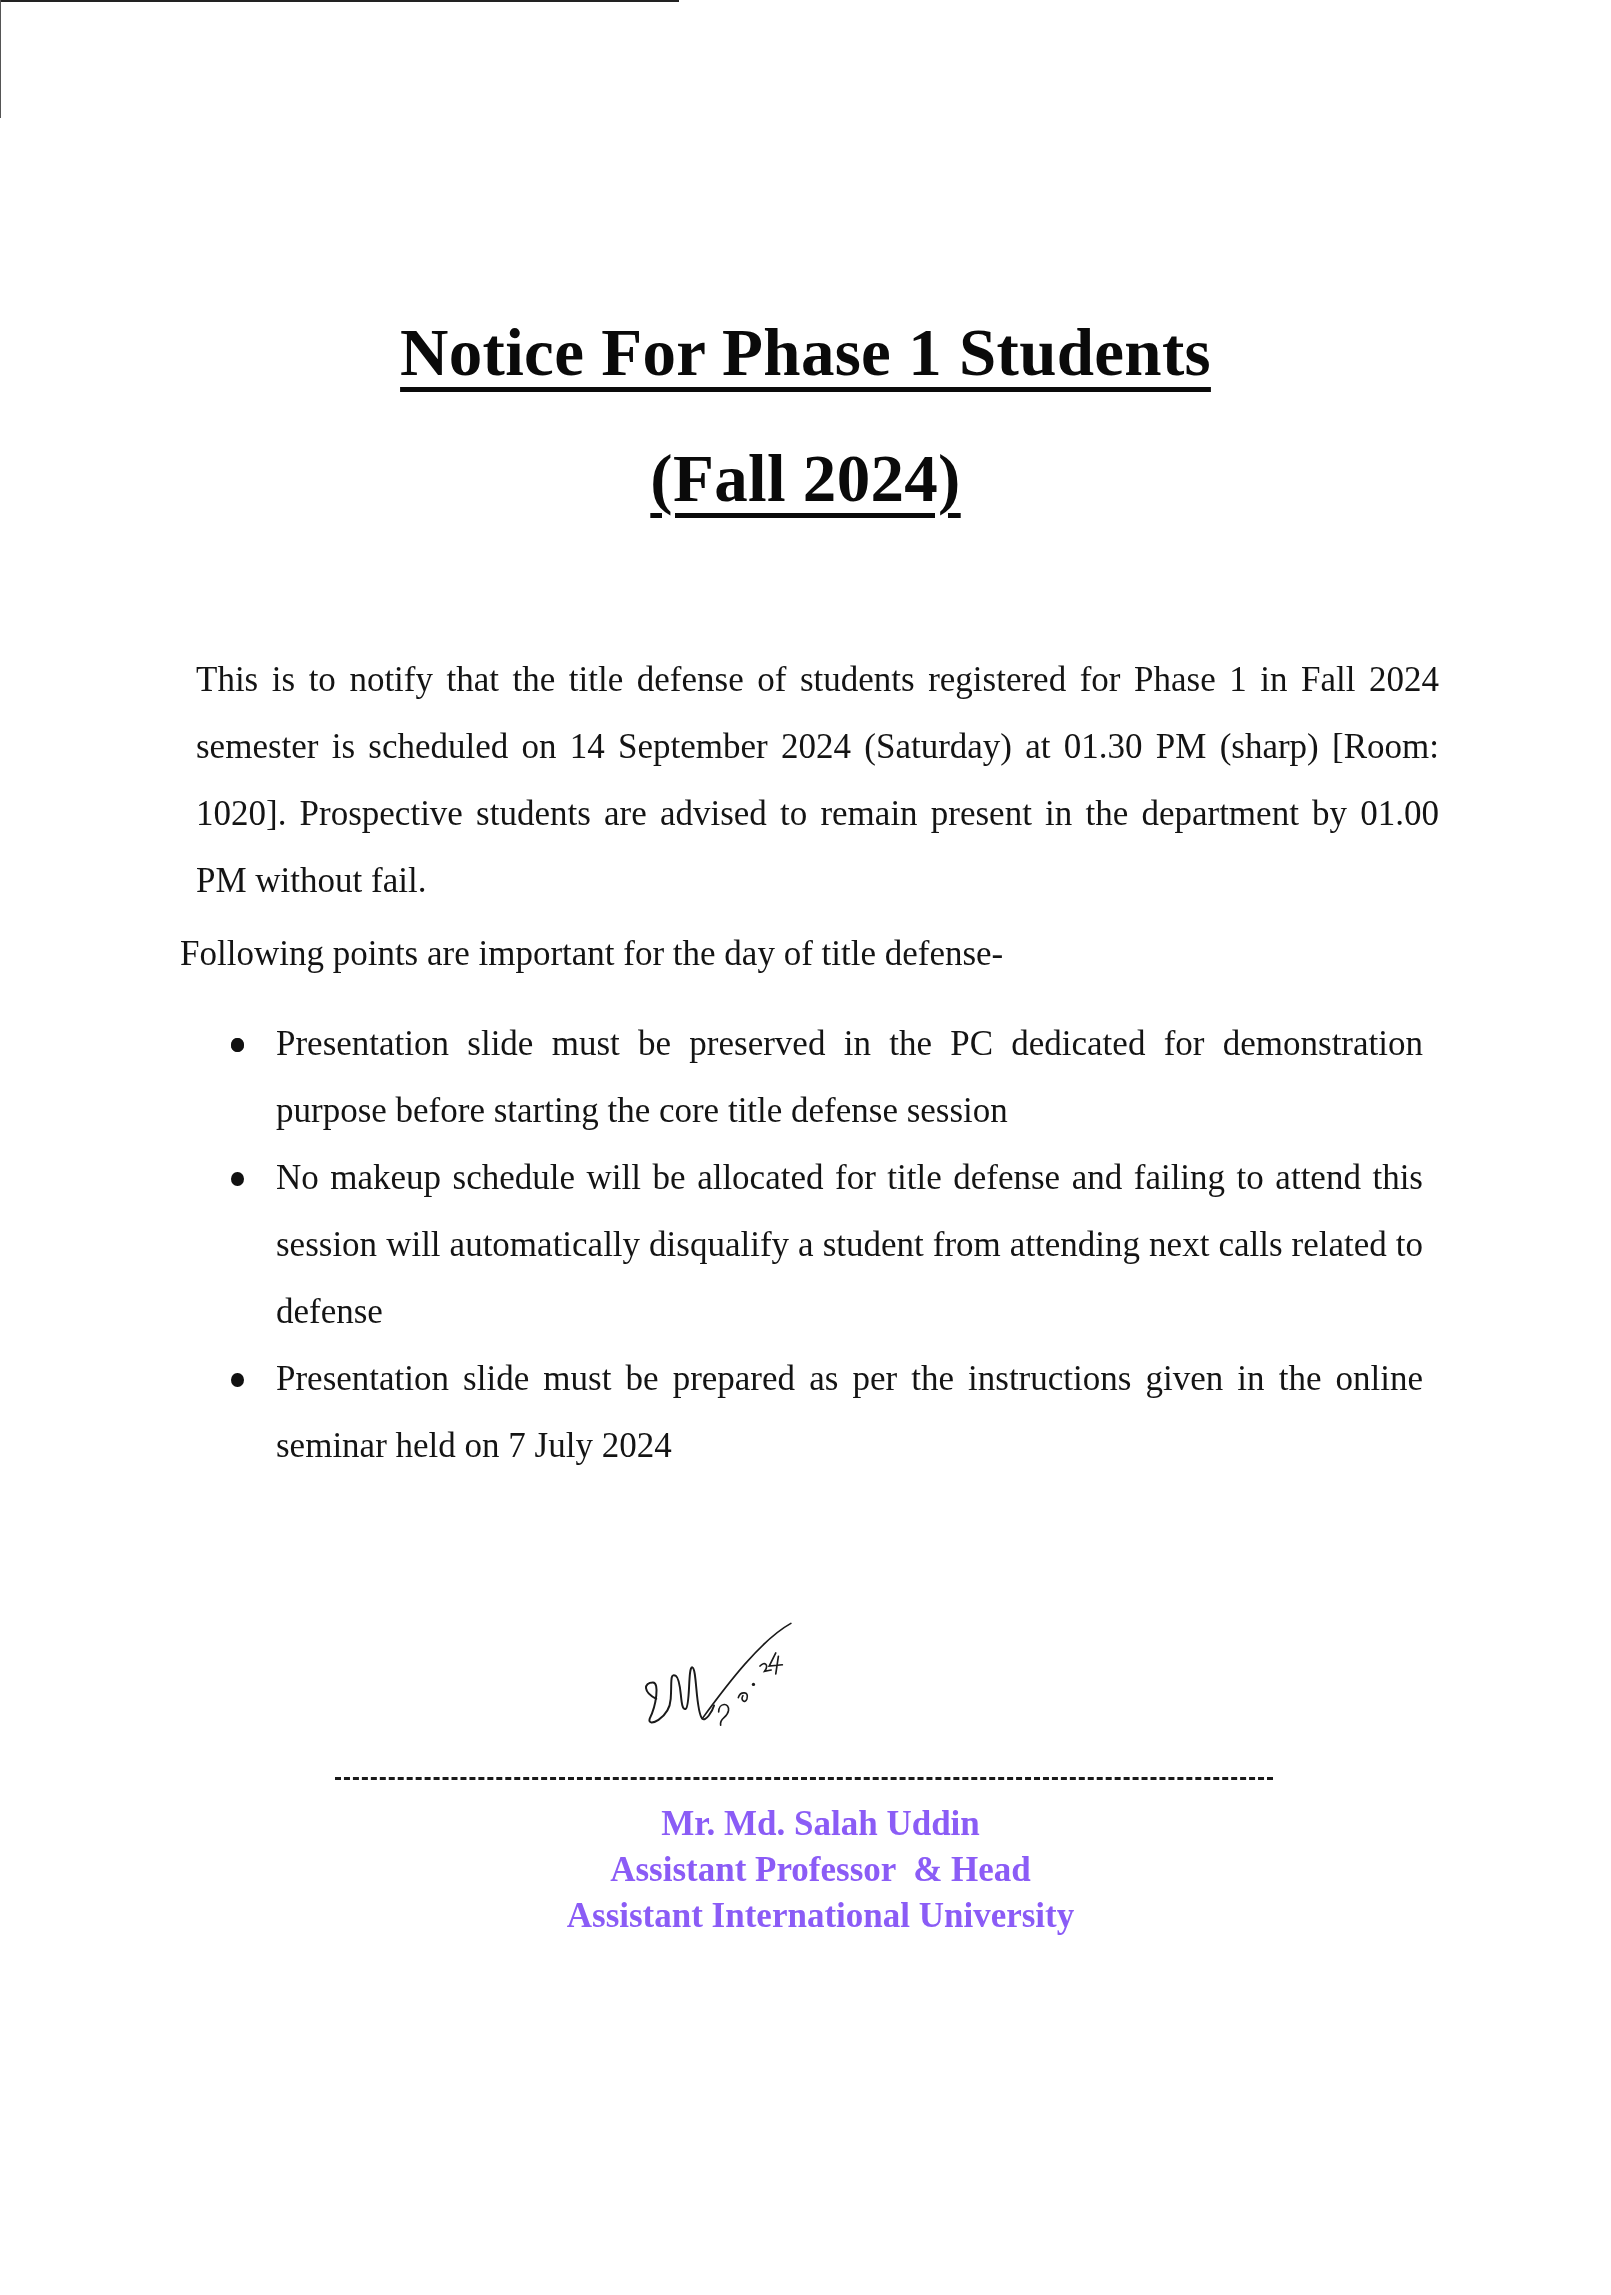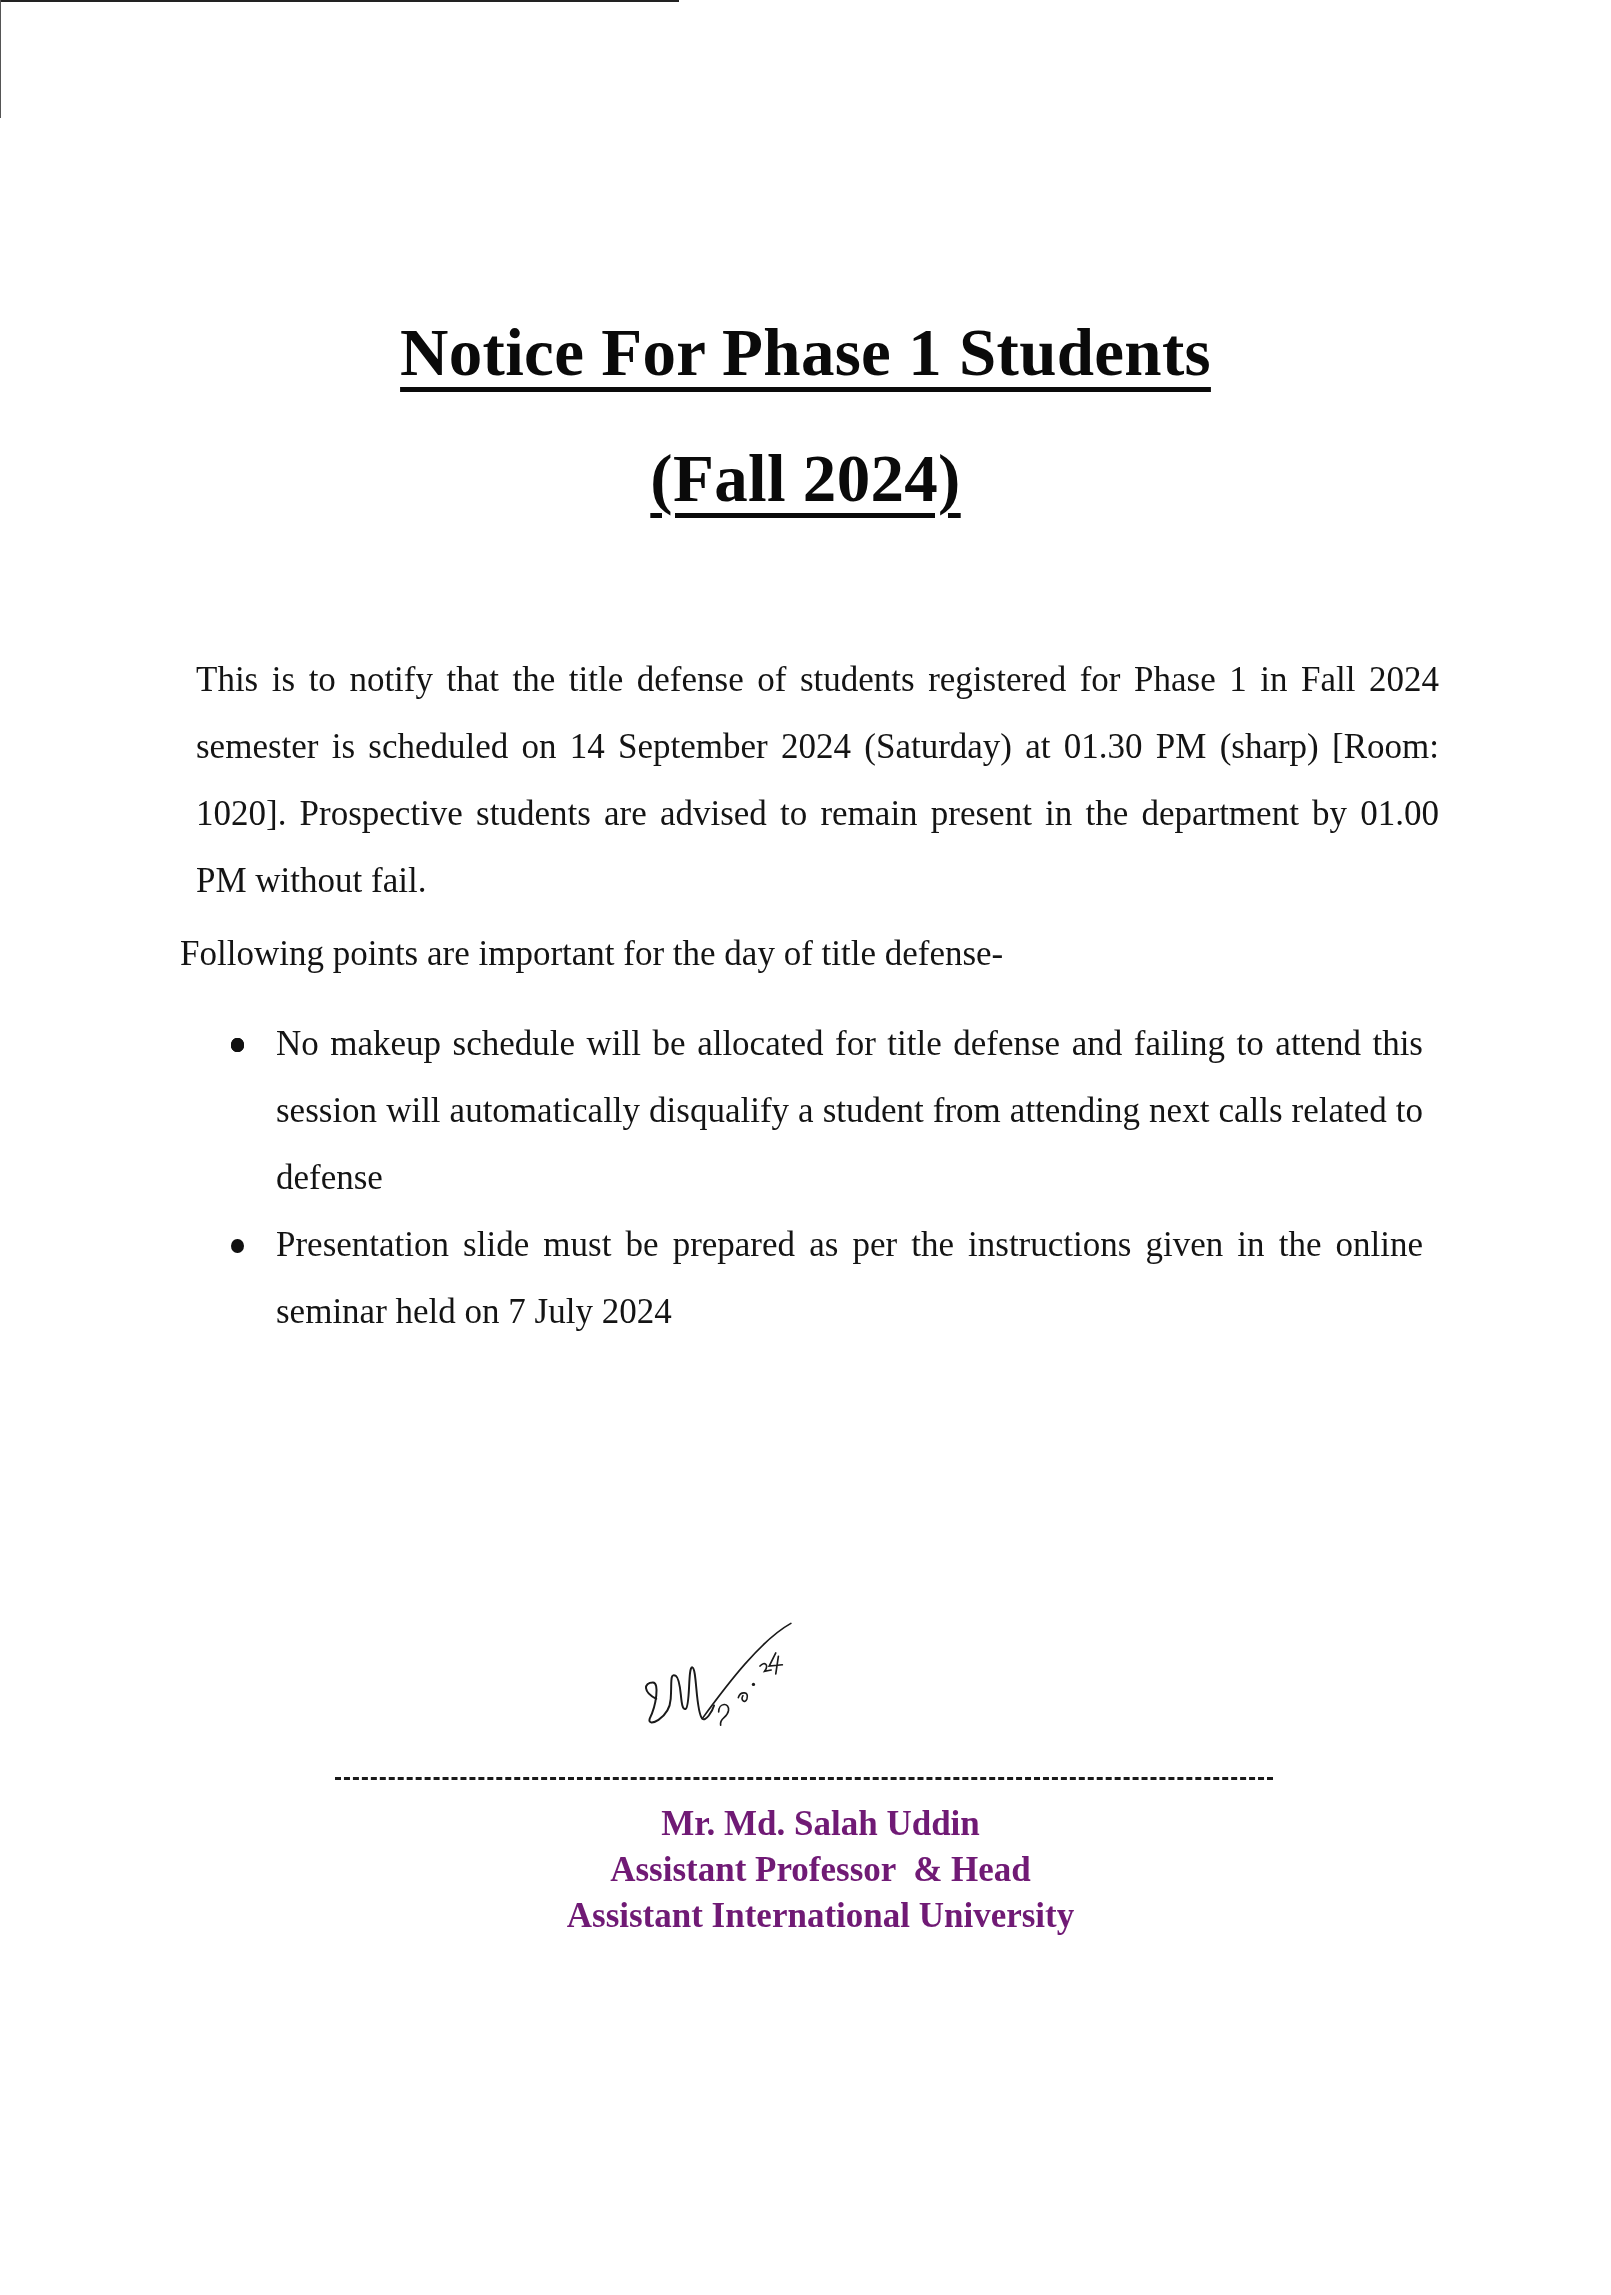--- a/index.html
+++ b/index.html
@@ -96,21 +96,21 @@
       border-top: 3.3px dashed #1a1a1a;
     }
     .sig-block {
       position: absolute;
       left: 0; right: 0;
       top: 1801px;
       text-align: center;
       font-weight: bold;
       font-size: 35px;
       line-height: 46px;
-      color: #701a75;
+      color: #8b5cf6;
       padding-left: 30px;
     }
     .sig-block div { white-space: pre; }
   </style>
 </head>
 <body>
 
 <div class="scan-edge-top"></div>
 <div class="scan-edge-left"></div>
 
@@ -119,20 +119,21 @@
 
 <p class="body-text para1" style="margin:16px;">This is to notify that the title defense of students registered for Phase 1 in Fall 2024 semester is scheduled on 14 September 2024 (Saturday) at 01.30 PM (sharp) [Room: 1020]. Prospective students are advised to remain present in the department by 01.00 PM without fail.</p>
 <p class="body-text para2" style="margin:0;">Following points are important for the day of title defense-</p>
 
 <ul class="bullets">
   <li>
     <span class="bullet-dot"></span>
   </li>
   <li>
     <span class="bullet-dot"></span>
+    <span>Presentation slide must be preserved in the PC dedicated for demonstration purpose before starting the core title defense session</span>
   </li>
   <li>
     <span class="bullet-dot"></span>
     <span>No makeup schedule will be allocated for title defense and failing to attend this session will automatically disqualify a student from attending next calls related to defense</span>
   </li>
   <li>
     <span class="bullet-dot"></span>
     <span>Presentation slide must be prepared as per the instructions given in the online seminar held on 7 July 2024</span>
   </li>
 </ul>

